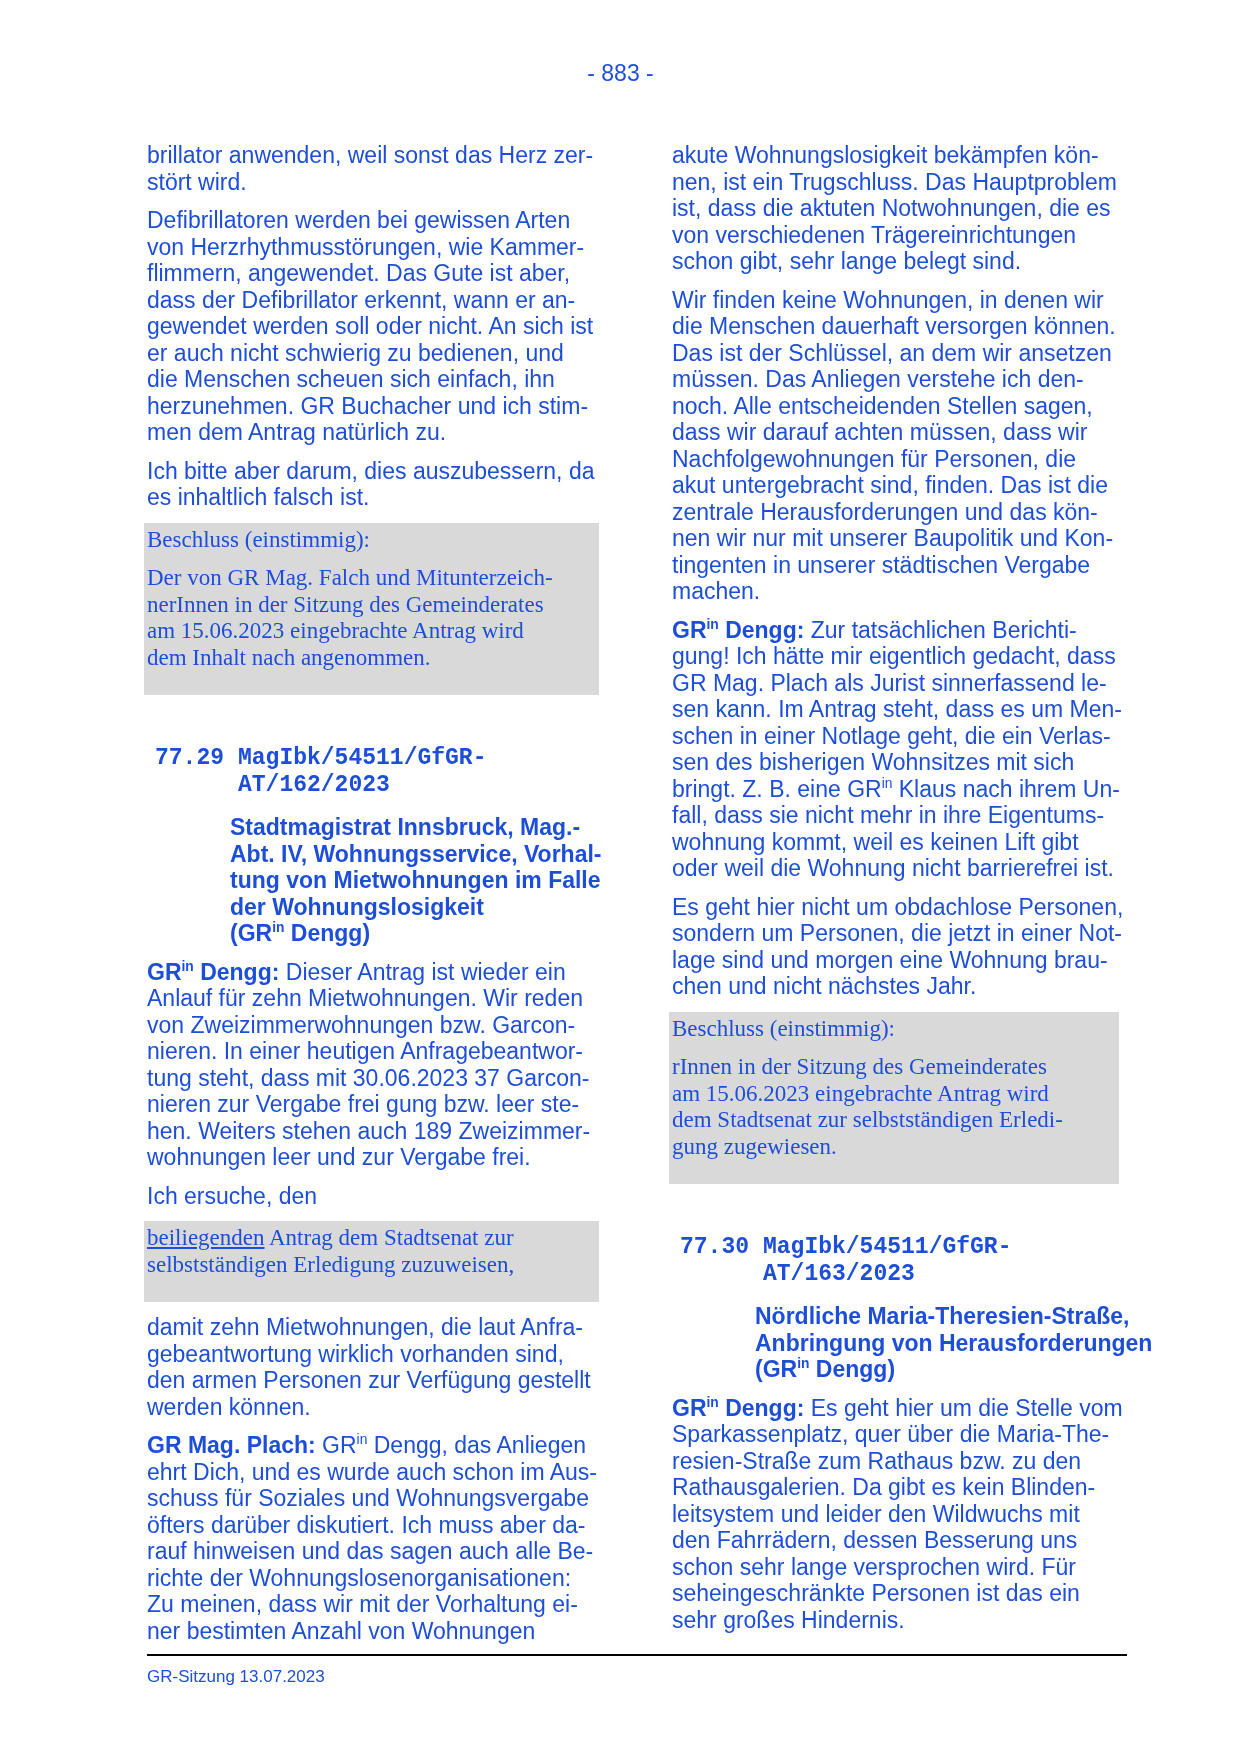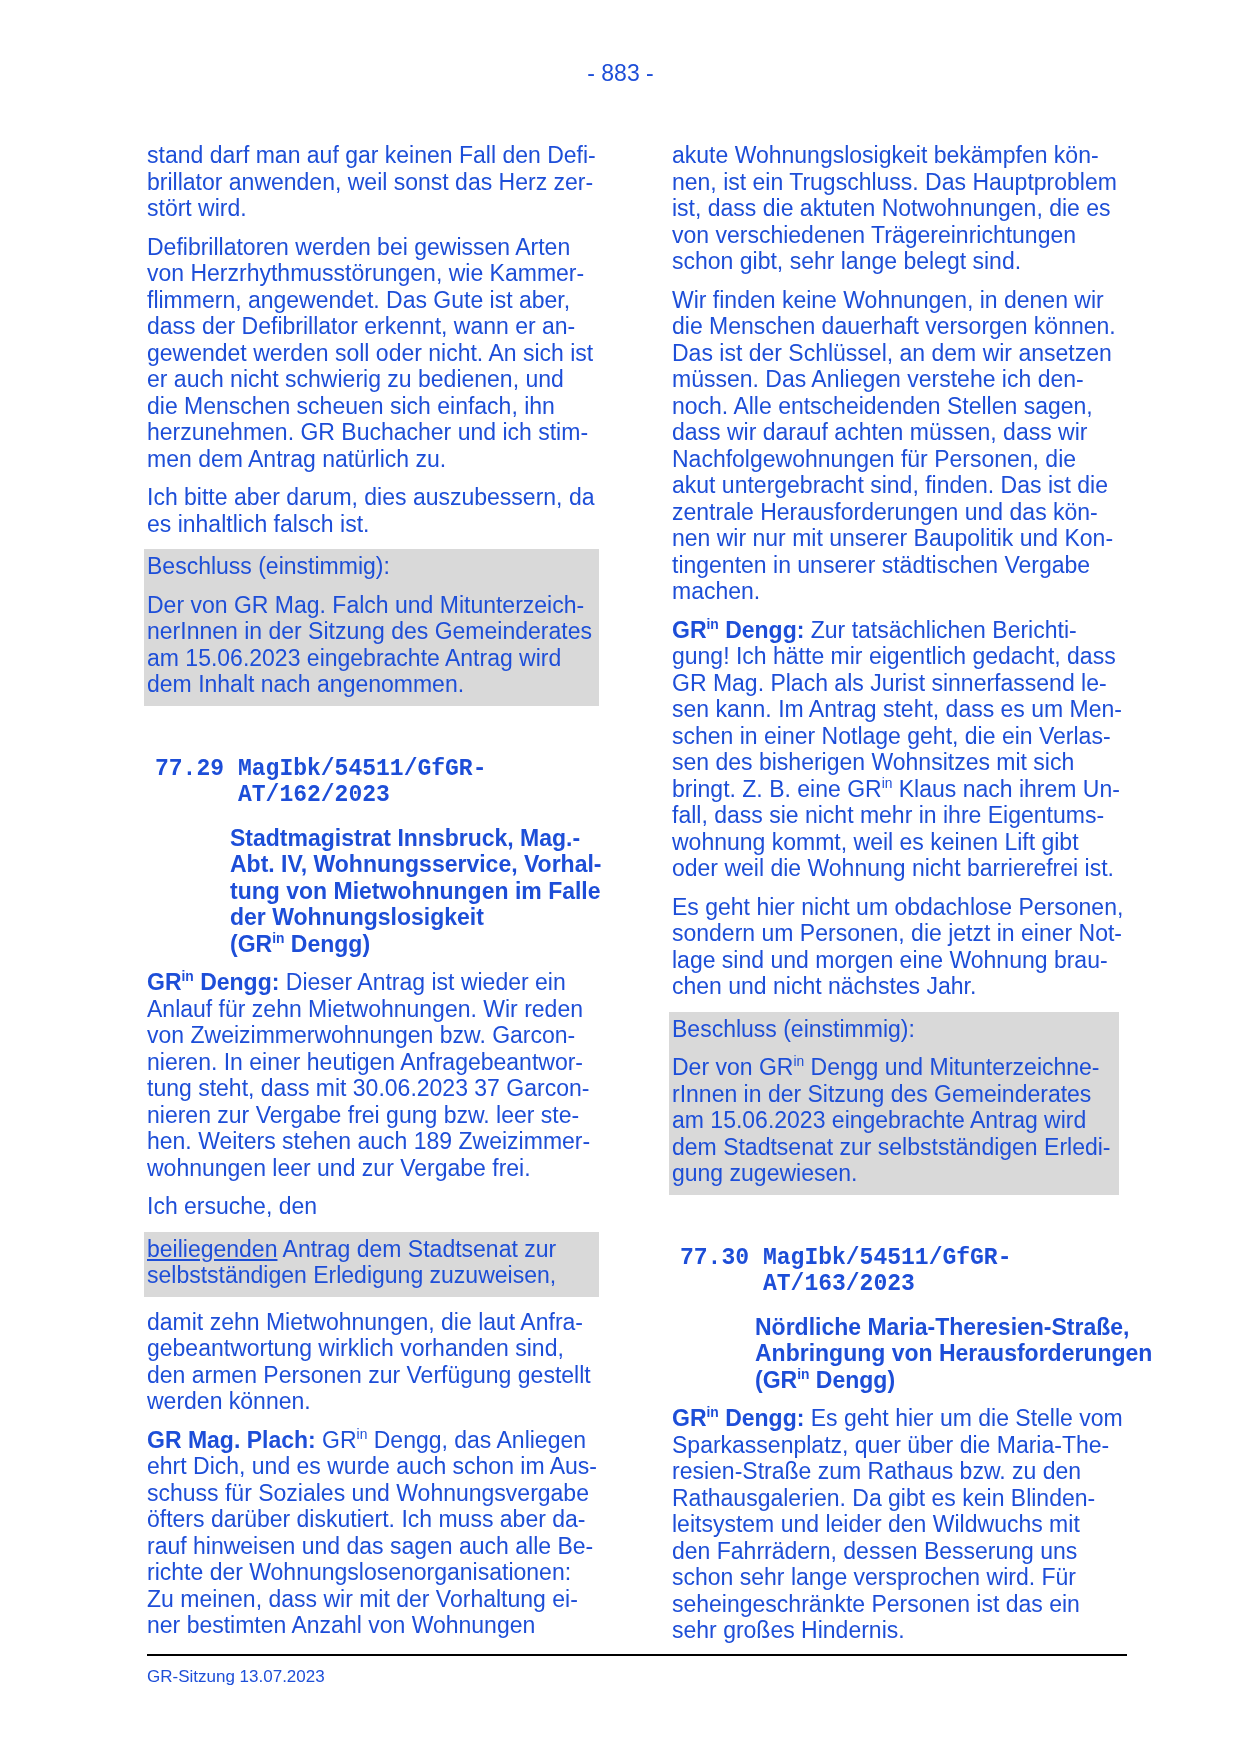--- a/index.html
+++ b/index.html
@@ -12,37 +12,36 @@
     text-align:center; font-size:23px; line-height:26px;
   }
   .col { position:absolute; top:142px; font-size:23px; line-height:26.5px; }
   .col-left  { left:147px; width:460px; }
   .col-right { left:672px; width:455px; }
   .para { margin:0 0 12px 0; }
   .line { white-space:nowrap; }
   .b   { font-weight:bold; }
   .sup { font-size:0.6em; vertical-align:super; line-height:0; }
   .u   { text-decoration:underline; }
-  .highlight { background:#d9d9d9; padding:4px 4px 8px 3px; margin:0 8px 12px -3px; }
+  .highlight { background:#d9d9d9; padding:4px 4px 24px 3px; margin:0 8px 12px -3px;font-family:Liberation Serif, serif; }
   .highlight .para:last-child { margin-bottom:0; }
   .item-heading { font-weight:bold; display:flex; margin:0 0 16px 8px;font-family:Liberation Mono, monospace; }
   .item-heading .num { width:83px; flex:none; }
   .item-title { font-weight:bold; margin:0 0 12px 83px; }
   .footer { position:absolute; left:147px; top:1654px; width:980px; font-size:17px; line-height:26.5px; }
   .footer-rule { border-top:2px solid #000000; height:0; margin:0 0 8px 0; }
 </style>
 </head>
 <body>
 
 <div class="page">
   <div class="page-number">- 883 -</div>
 
   <div class="col col-left">
       <div class="para">
-        <div class="line"><span>stand darf man auf gar keinen Fall den Defi-</span></div>
         <div class="line"><span>brillator anwenden, weil sonst das Herz zer-</span></div>
         <div class="line"><span>stört wird.</span></div>
       </div>
       <div class="para">
         <div class="line"><span>Defibrillatoren werden bei gewissen Arten</span></div>
         <div class="line"><span>von Herzrhythmusstörungen, wie Kammer-</span></div>
         <div class="line"><span>flimmern, angewendet. Das Gute ist aber,</span></div>
         <div class="line"><span>dass der Defibrillator erkennt, wann er an-</span></div>
         <div class="line"><span>gewendet werden soll oder nicht. An sich ist</span></div>
         <div class="line"><span>er auch nicht schwierig zu bedienen, und</span></div>
@@ -151,21 +150,20 @@
         <div class="line"><span>Es geht hier nicht um obdachlose Personen,</span></div>
         <div class="line"><span>sondern um Personen, die jetzt in einer Not-</span></div>
         <div class="line"><span>lage sind und morgen eine Wohnung brau-</span></div>
         <div class="line"><span>chen und nicht nächstes Jahr.</span></div>
       </div>
       <div class="highlight" style="background: rgb(217, 217, 217);">
         <div class="para">
           <div class="line"><span>Beschluss (einstimmig):</span></div>
         </div>
         <div class="para">
-          <div class="line"><span>Der von GR</span><span class="sup">in</span><span> Dengg und Mitunterzeichne-</span></div>
           <div class="line"><span>rInnen in der Sitzung des Gemeinderates</span></div>
           <div class="line"><span>am 15.06.2023 eingebrachte Antrag wird</span></div>
           <div class="line"><span>dem Stadtsenat zur selbstständigen Erledi-</span></div>
           <div class="line"><span>gung zugewiesen.</span></div>
         </div>
       </div>
       <div style="height: 38px;"></div>
       <div class="item-heading">
         <span class="num">77.30</span>
         <span class="code">MagIbk/54511/GfGR-AT/163/2023</span>

